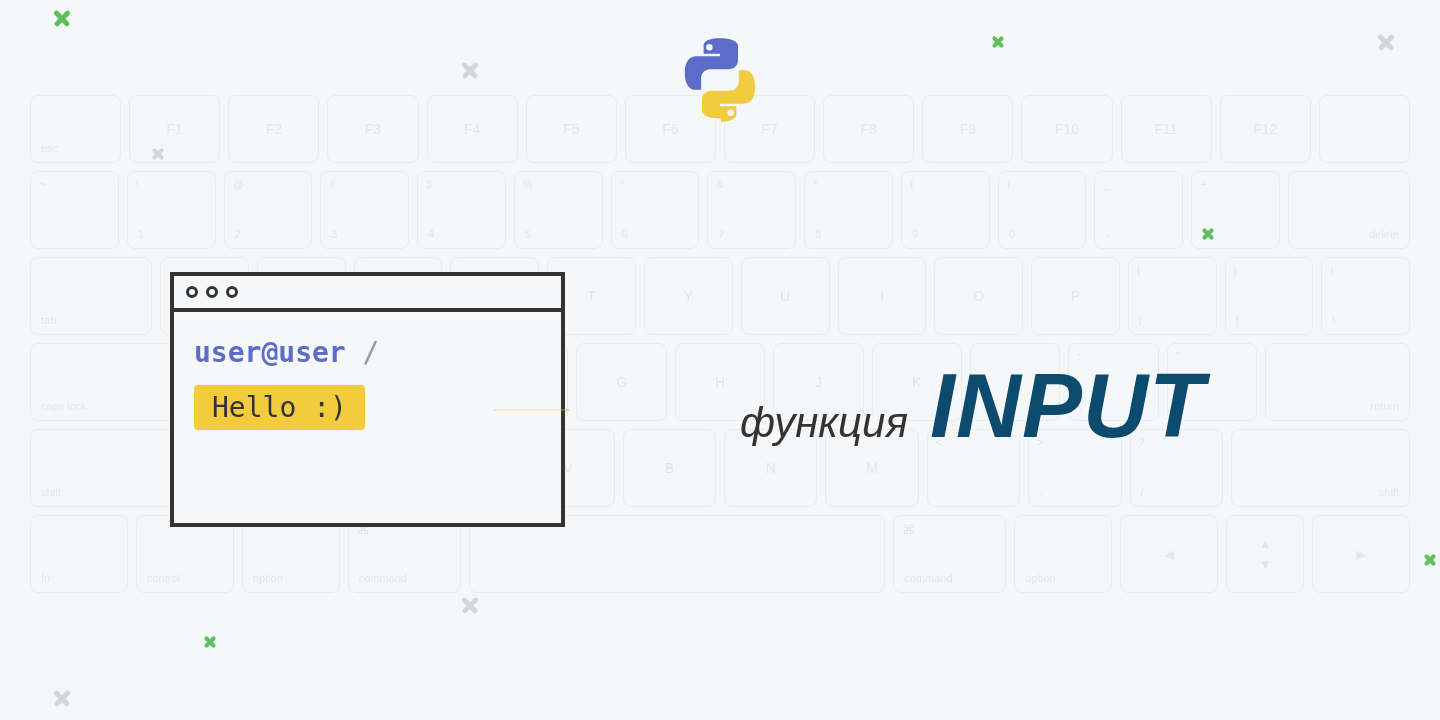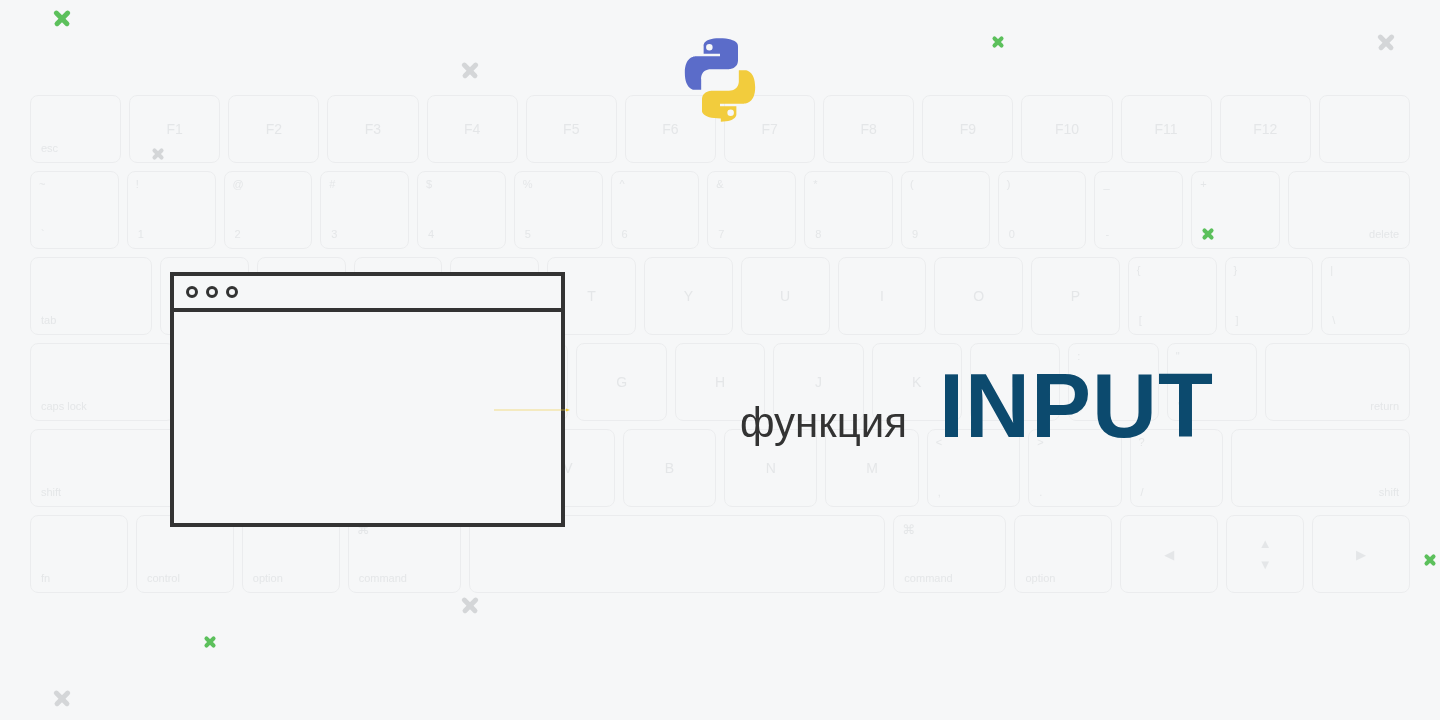--- a/index.html
+++ b/index.html
@@ -134,21 +134,22 @@
   height: 4px;
 }
 
 
 .title-block {
   position: absolute;
   top: 355px;
   left: 740px;
   display: flex;
   align-items: baseline;
-  gap: 32px;
+  gap: 22px;
+  font-style: italic;
 }
 .title-small {
   font-size: 42px;
   color: #333;
   font-weight: 400;
 }
 .title-big {
   font-size: 90px;
   font-weight: 800;
   color: #0c4a6e;
@@ -363,20 +364,27 @@
     <path fill="#f2cc3d" d="M56 106c20 0 19-9 19-9V87H55v-3h29s14 1 14-20-12-21-12-21h-8v13s1 12-12 12H45s-12 0-12 11v13s-2 10 23 10zm12-7a4 4 0 110-8 4 4 0 010 8z"></path>
   </svg>
 </div>
 
 <div class="terminal">
   <div class="term-header">
     <div class="term-dot"></div>
     <div class="term-dot"></div>
     <div class="term-dot"></div>
   </div>
+  <div class="term-body">
+    <div class="prompt">
+      <span>user@user</span>
+      <span class="slash">/</span>
+    </div>
+    <div class="hello-box">Hello :)</div>
+  </div>
 </div>
 
 <svg class="arrow" width="380" height="20" viewBox="0 0 380 20">
   <line x1="0" y1="10" x2="365" y2="10" stroke="#f2cc3d" stroke-width="3"></line>
   <polygon points="380,10 360,2 360,18" fill="#f2cc3d"></polygon>
 </svg>
 
 <div class="title-block">
   <span class="title-small">функция</span>
   <span class="title-big">INPUT</span>

